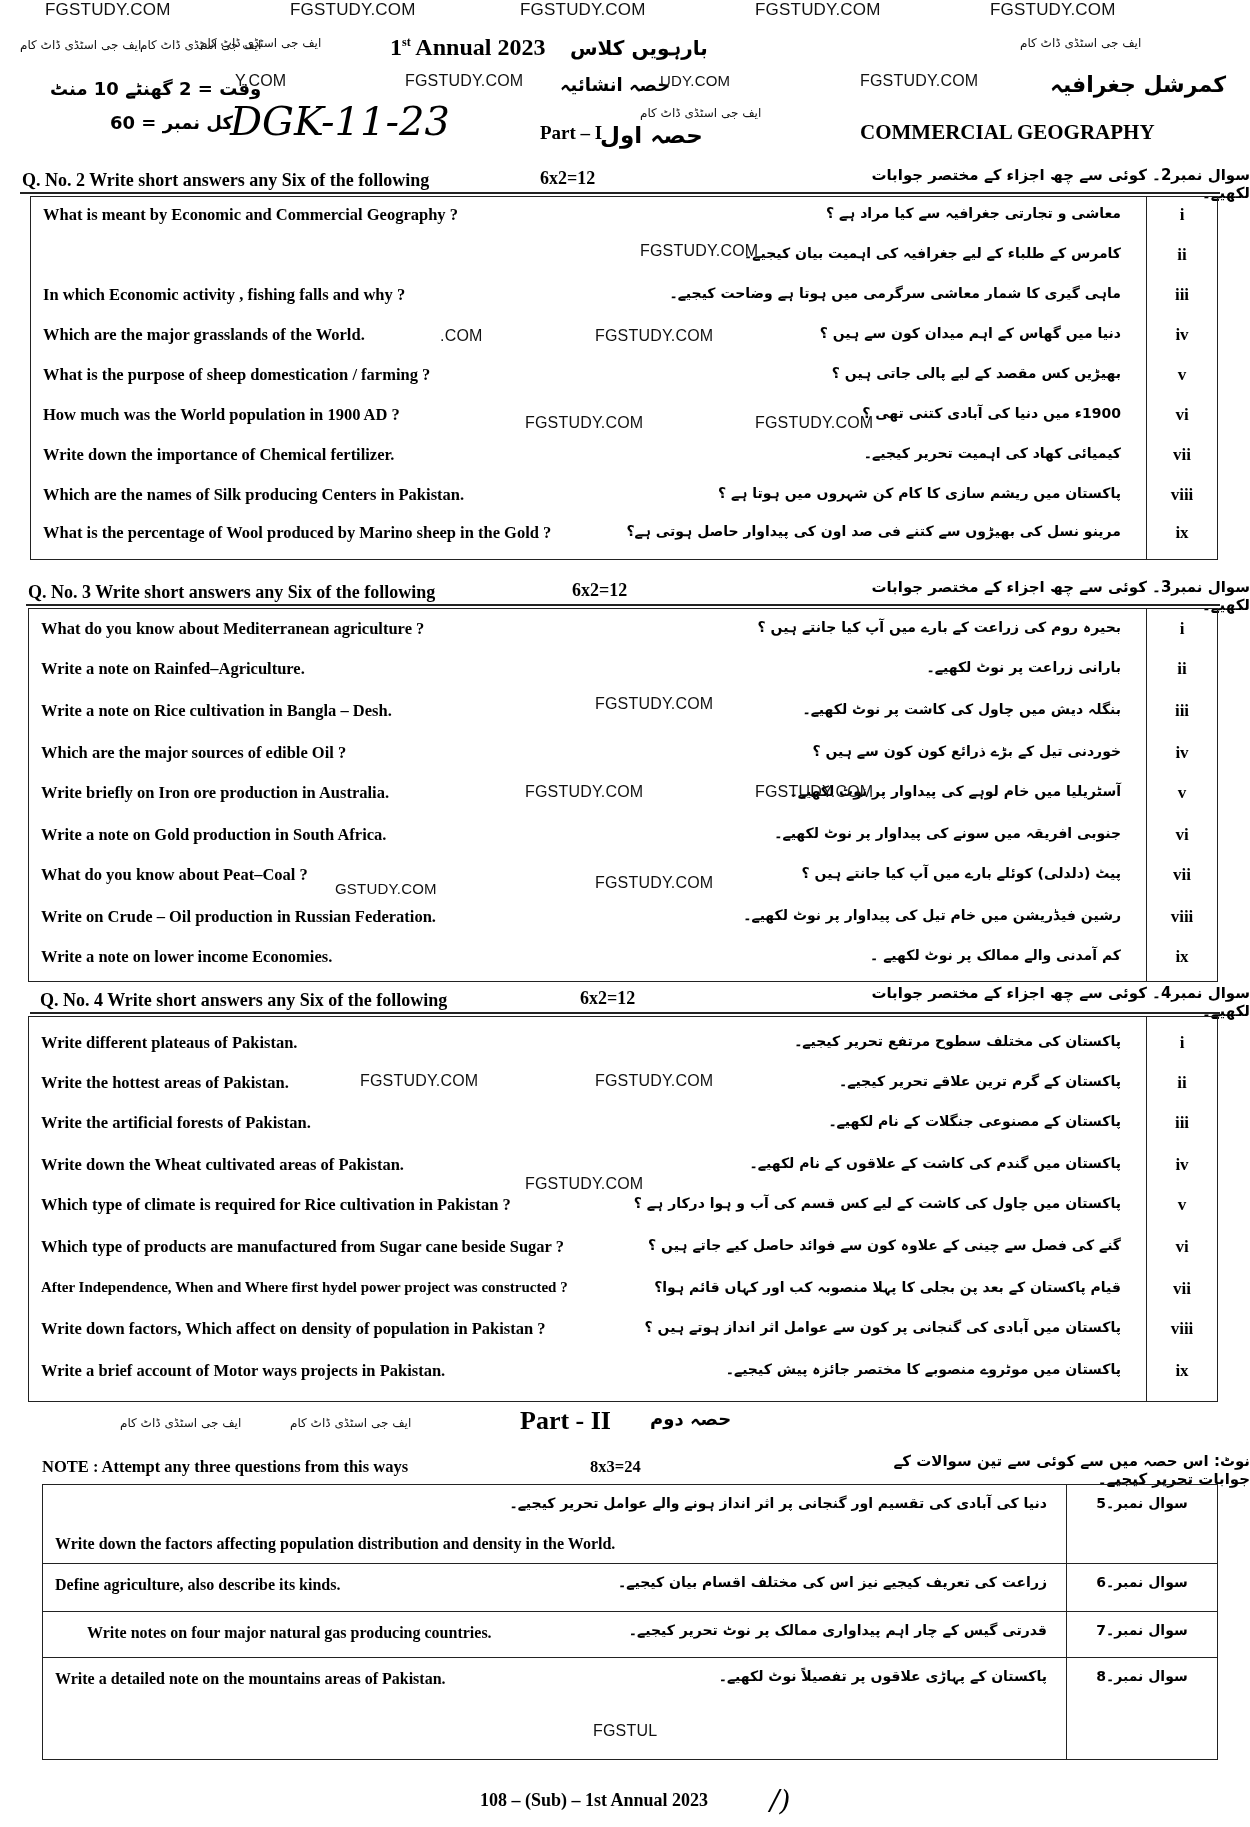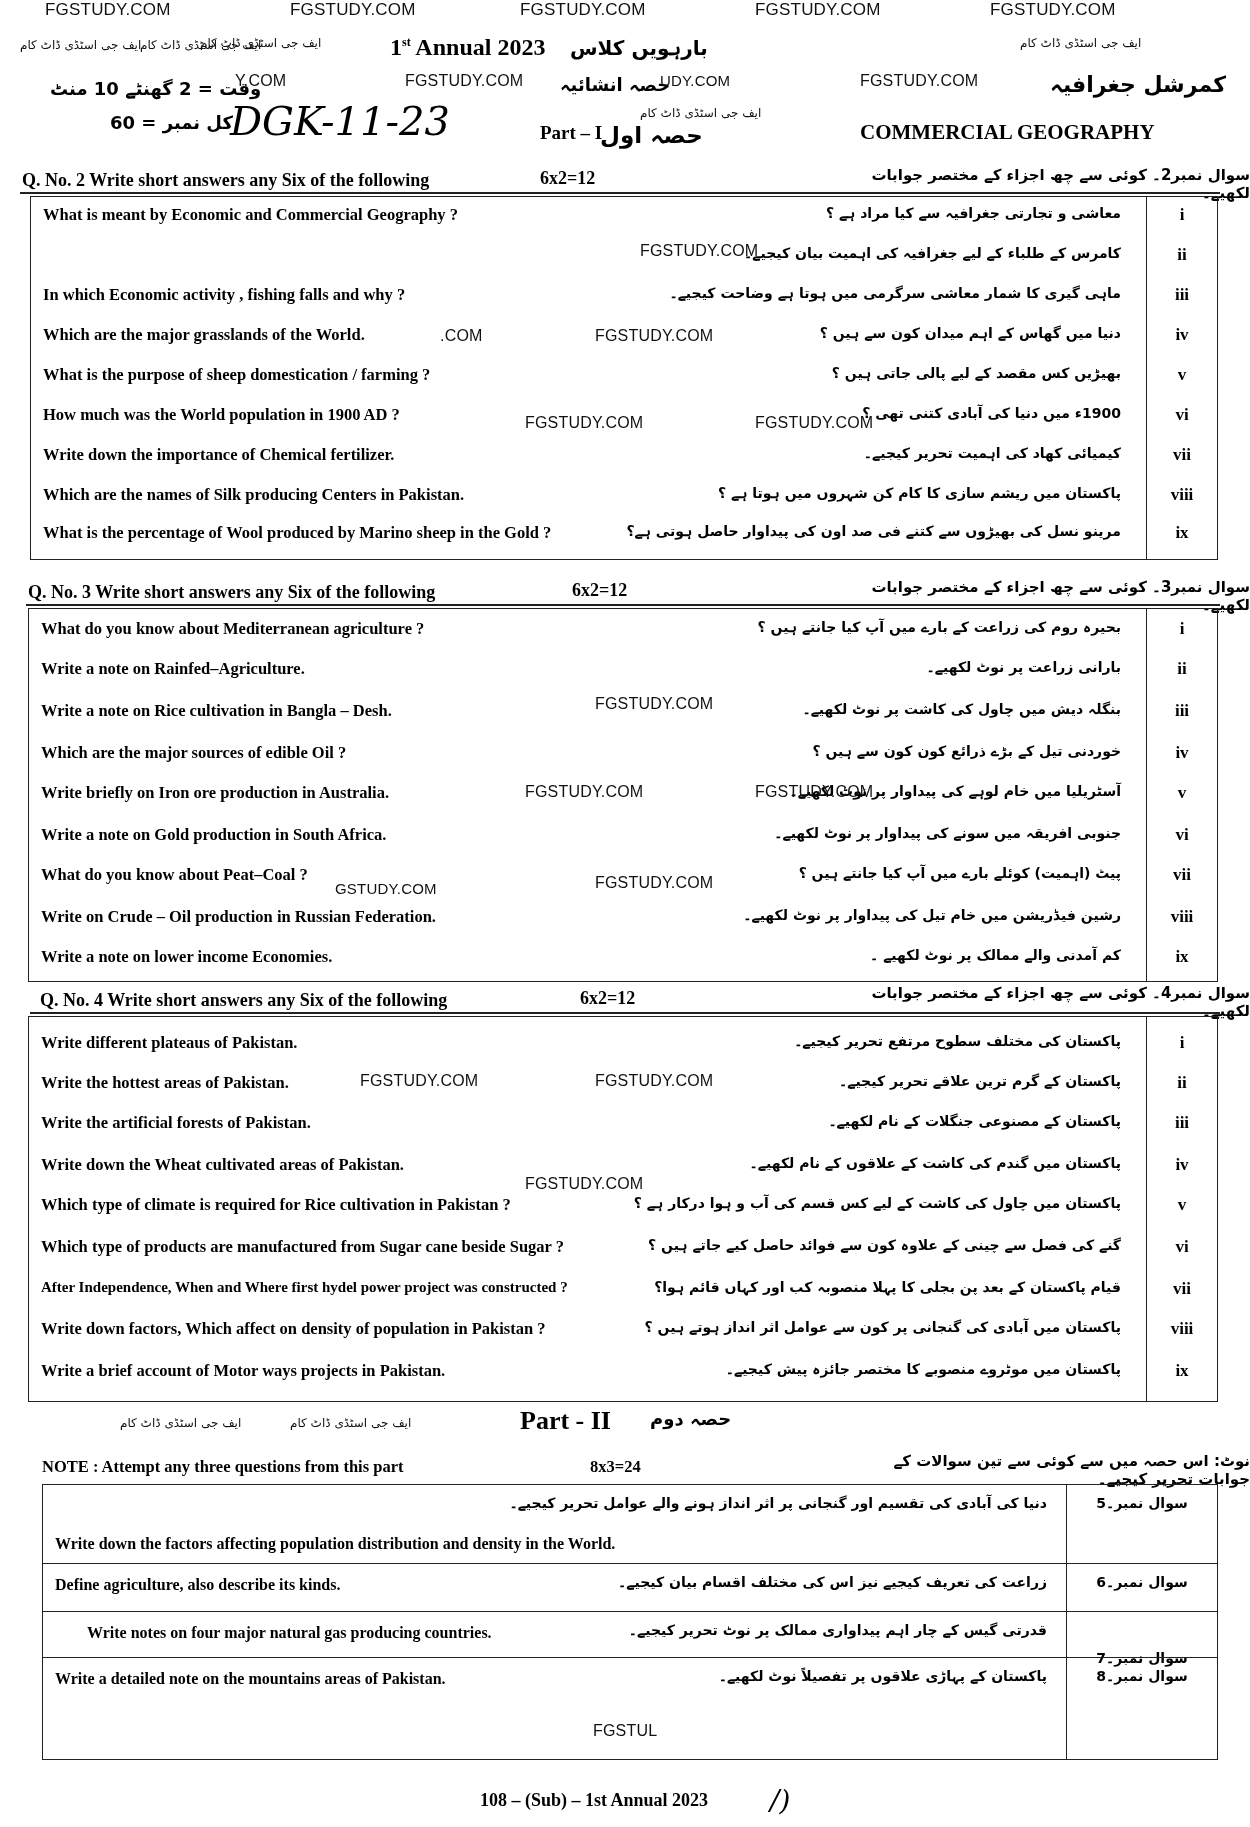--- a/index.html
+++ b/index.html
@@ -153,21 +153,21 @@
       <span class="ur">آسٹریلیا میں خام لوہے کی پیداوار پر نوٹ لکھیے۔</span>
       <span class="rn">v</span>
     </div>
   <div class="row" style="top:216px;">
       <span class="en">Write a note on Gold production in South Africa.</span>
       <span class="ur">جنوبی افریقہ میں سونے کی پیداوار پر نوٹ لکھیے۔</span>
       <span class="rn">vi</span>
     </div>
   <div class="row" style="top:256px;">
       <span class="en">What do you know about Peat–Coal ?</span>
-      <span class="ur">پیٹ (اہمیت) کوئلے بارے میں آپ کیا جانتے ہیں ؟</span>
+      <span class="ur">پیٹ (دلدلی) کوئلے بارے میں آپ کیا جانتے ہیں ؟</span>
       <span class="rn">vii</span>
     </div>
   <div class="row" style="top:298px;">
       <span class="en">Write on Crude – Oil production in Russian Federation.</span>
       <span class="ur">رشین فیڈریشن میں خام تیل کی پیداوار پر نوٹ لکھیے۔</span>
       <span class="rn">viii</span>
     </div>
   <div class="row" style="top:338px;">
       <span class="en">Write a note on lower income Economies.</span>
       <span class="ur">کم آمدنی والے ممالک پر نوٹ لکھیے ۔</span>
@@ -237,40 +237,40 @@
 
 <div class="abs wm" style="left:360px;top:1072px;font-size:16px;">FGSTUDY.COM</div>
 <div class="abs wm" style="left:595px;top:1072px;font-size:16px;">FGSTUDY.COM</div>
 <div class="abs wm" style="left:525px;top:1175px;font-size:16px;">FGSTUDY.COM</div>
 
 <div class="abs urdu-wm" style="left:120px;top:1416px;">ایف جی اسٹڈی ڈاٹ کام</div>
 <div class="abs urdu-wm" style="left:290px;top:1416px;">ایف جی اسٹڈی ڈاٹ کام</div>
 <div class="abs b" style="left:520px;top:1406px;font-size:26px;font-family:'Liberation Serif',serif;">Part - II</div>
 <div class="abs urdu" style="left:650px;top:1408px;font-size:18px;">حصہ دوم</div>
 
-<div class="abs b" style="left:42px;top:1457px;font-size:16.5px;">NOTE : Attempt any three questions from this part</div>
+<div class="abs b" style="left:42px;top:1457px;font-size:16.5px;">NOTE : Attempt any three questions from this ways</div>
 <div class="abs b" style="left:590px;top:1457px;font-size:16.5px;">8x3=24</div>
 <div class="abs urdu" style="left:850px;top:1452px;font-size:15px;">نوٹ: اس حصہ میں سے کوئی سے تین سوالات کے جوابات تحریر کیجیے۔</div>
 
 <div class="box" style="left:42px;top:1484px;width:1174px;height:274px;">
   <div class="vline" style="right:150px;"></div>
   <div class="p2row" style="top:0;height:78px;border-top:none;">
     <span class="p2ur" style="top:10px;">دنیا کی آبادی کی تقسیم اور گنجانی پر اثر انداز ہونے والے عوامل تحریر کیجیے۔</span>
     <span class="p2en" style="top:50px;">Write down the factors affecting population distribution and density in the World.</span>
     <span class="p2num" style="top:10px;">سوال نمبر۔5</span>
   </div>
   <div class="p2row" style="top:78px;height:48px;">
     <span class="p2en" style="top:12px;">Define agriculture, also describe its kinds.</span>
     <span class="p2ur" style="top:10px;">زراعت کی تعریف کیجیے نیز اس کی مختلف اقسام بیان کیجیے۔</span>
     <span class="p2num" style="top:10px;">سوال نمبر۔6</span>
   </div>
   <div class="p2row" style="top:126px;height:46px;">
     <span class="p2en" style="top:12px;margin-left:32px;">Write notes on four major natural gas producing countries.</span>
     <span class="p2ur" style="top:10px;">قدرتی گیس کے چار اہم پیداواری ممالک پر نوٹ تحریر کیجیے۔</span>
-    <span class="p2num" style="top:10px;margin-top:28px;">سوال نمبر۔7</span>
+    <span class="p2num" style="top:10px;">سوال نمبر۔7</span>
   </div>
   <div class="p2row" style="top:172px;height:46px;">
     <span class="p2en" style="top:12px;">Write a detailed note on the mountains areas of Pakistan.</span>
     <span class="p2ur" style="top:10px;">پاکستان کے پہاڑی علاقوں پر تفصیلاً نوٹ لکھیے۔</span>
     <span class="p2num" style="top:10px;">سوال نمبر۔8</span>
   </div>
 </div>
 <div class="abs wm" style="left:593px;top:1722px;font-size:16px;">FGSTUL</div>
 
 <div class="abs b" style="left:480px;top:1790px;font-size:18px;">108 – (Sub) – 1st Annual 2023</div>

